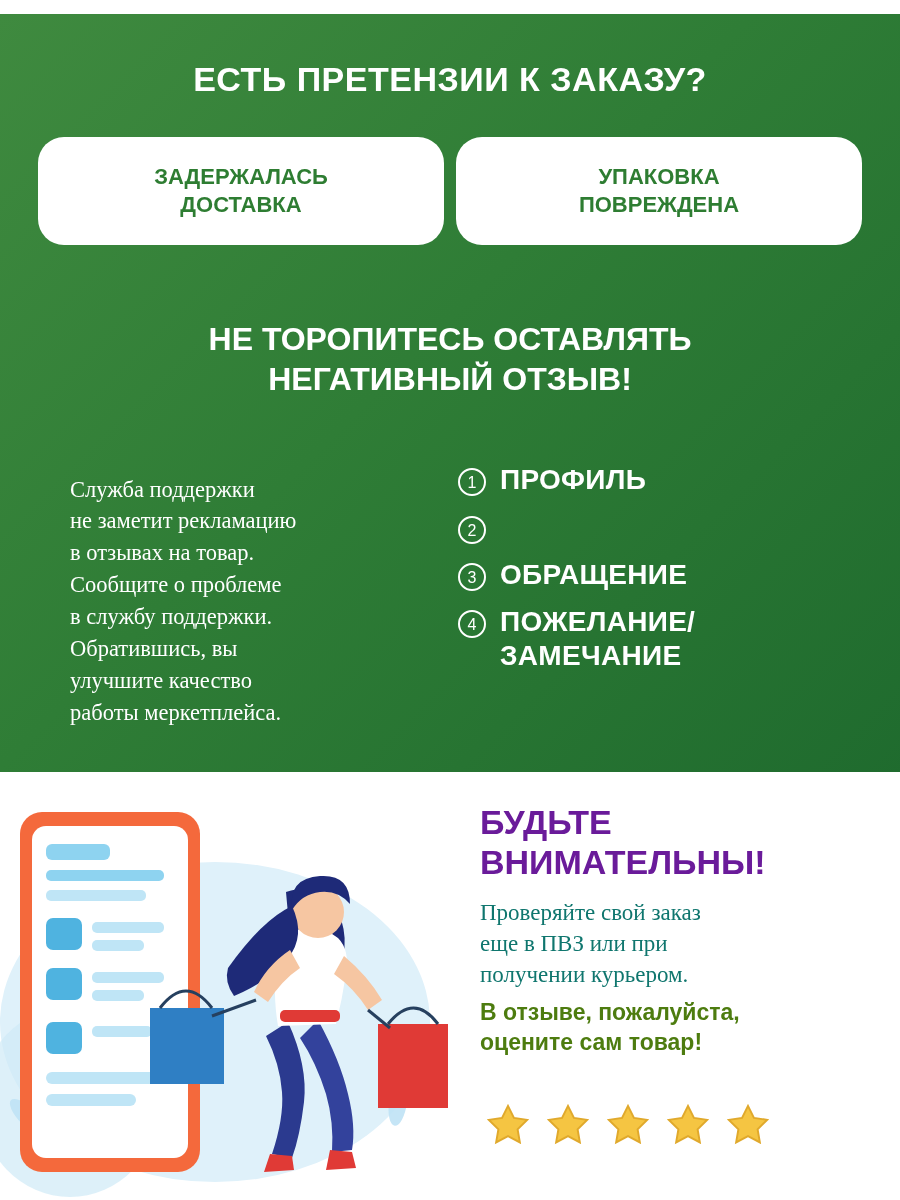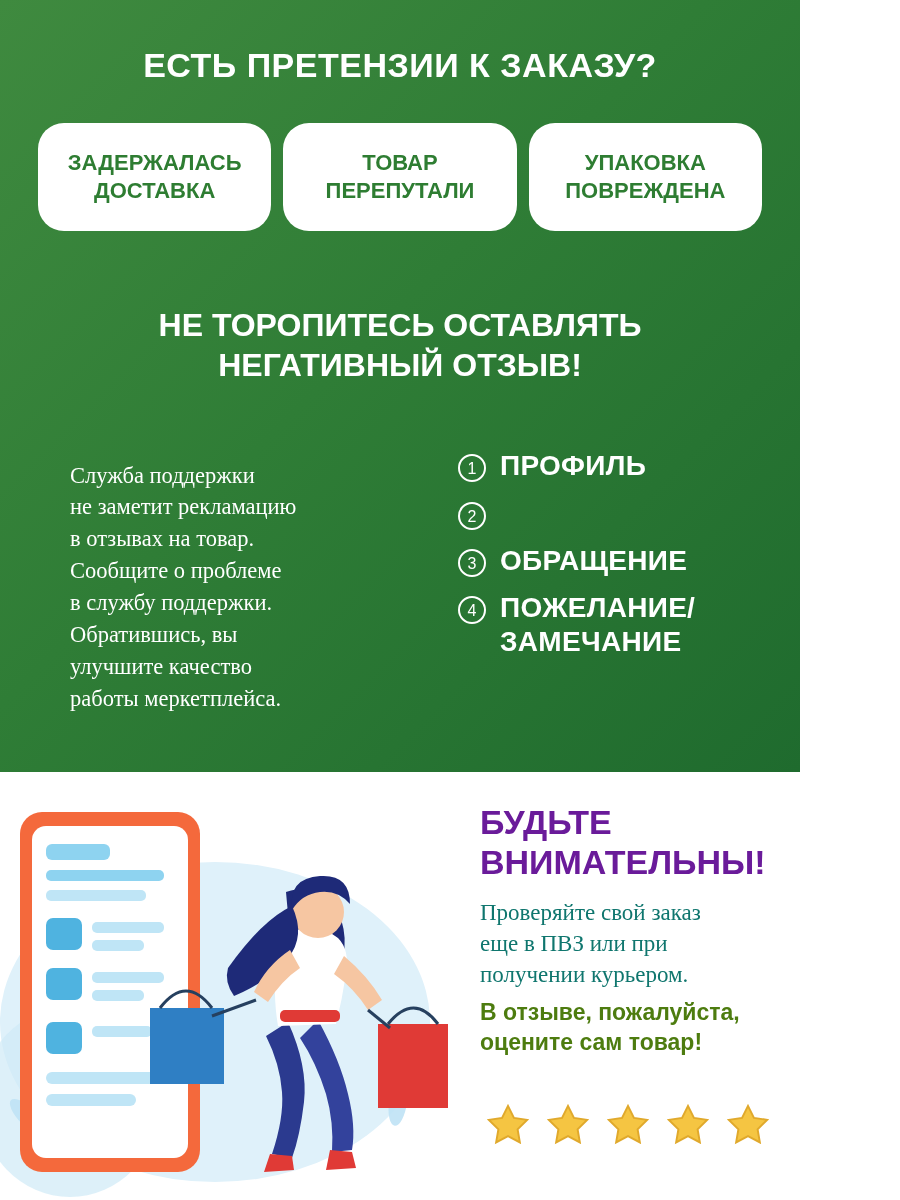--- a/index.html
+++ b/index.html
@@ -17,22 +17,22 @@
     position: relative;
     width: 900px;
     height: 1200px;
     overflow: hidden;
   }
 
   
   .green-panel {
     position: absolute;
     left: 0;
-    top: 0;
-    width: 800px;
+    top: 14px;
+    width: 900px;
     height: 772px;
     background: linear-gradient(135deg, #3f8a3f 0%, #2f7d36 45%, #1f6b2e 100%);
     box-sizing: border-box;
     padding: 0;
   }
 
   .headline {
     text-align: center;
     color: #ffffff;
     font-size: 34px;
@@ -193,22 +193,20 @@
 
 <div class="page">
 
   <section class="green-panel">
 
     <h1 class="headline">ЕСТЬ ПРЕТЕНЗИИ К ЗАКАЗУ?</h1>
 
     <div class="pill-row">
       <div class="pill">ЗАДЕРЖАЛАСЬ
 ДОСТАВКА</div>
-      <div class="pill">ТОВАР
-ПЕРЕПУТАЛИ</div>
       <div class="pill">УПАКОВКА
 ПОВРЕЖДЕНА</div>
     </div>
 
     <h2 class="subhead">НЕ ТОРОПИТЕСЬ ОСТАВЛЯТЬ
 НЕГАТИВНЫЙ ОТЗЫВ!</h2>
 
     <div class="two-col">
       <p class="support-text">Служба поддержки
 не заметит рекламацию

